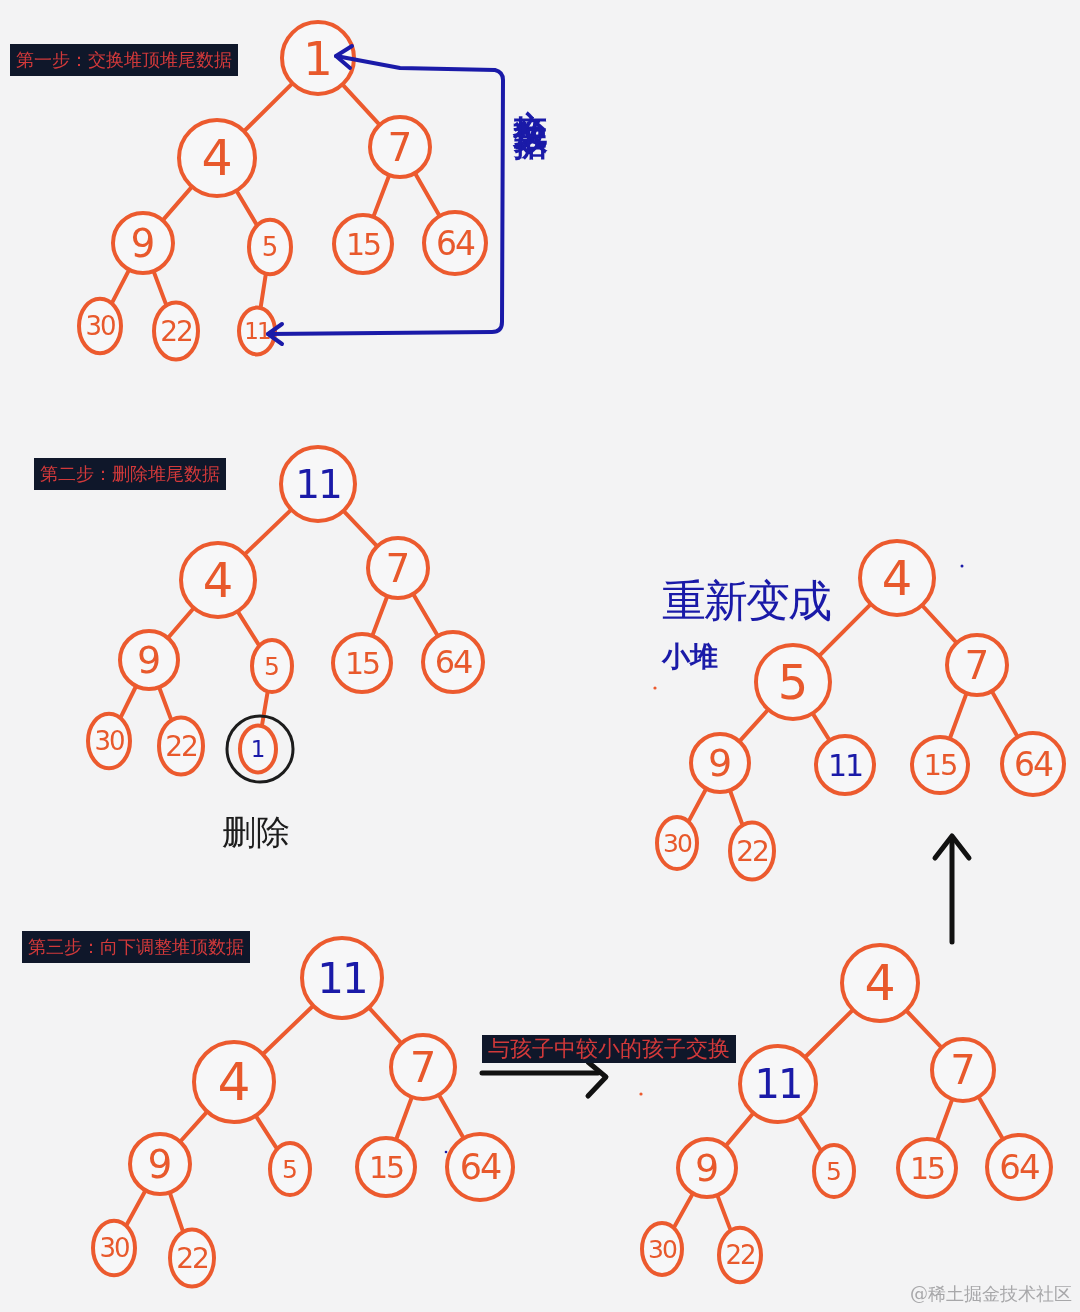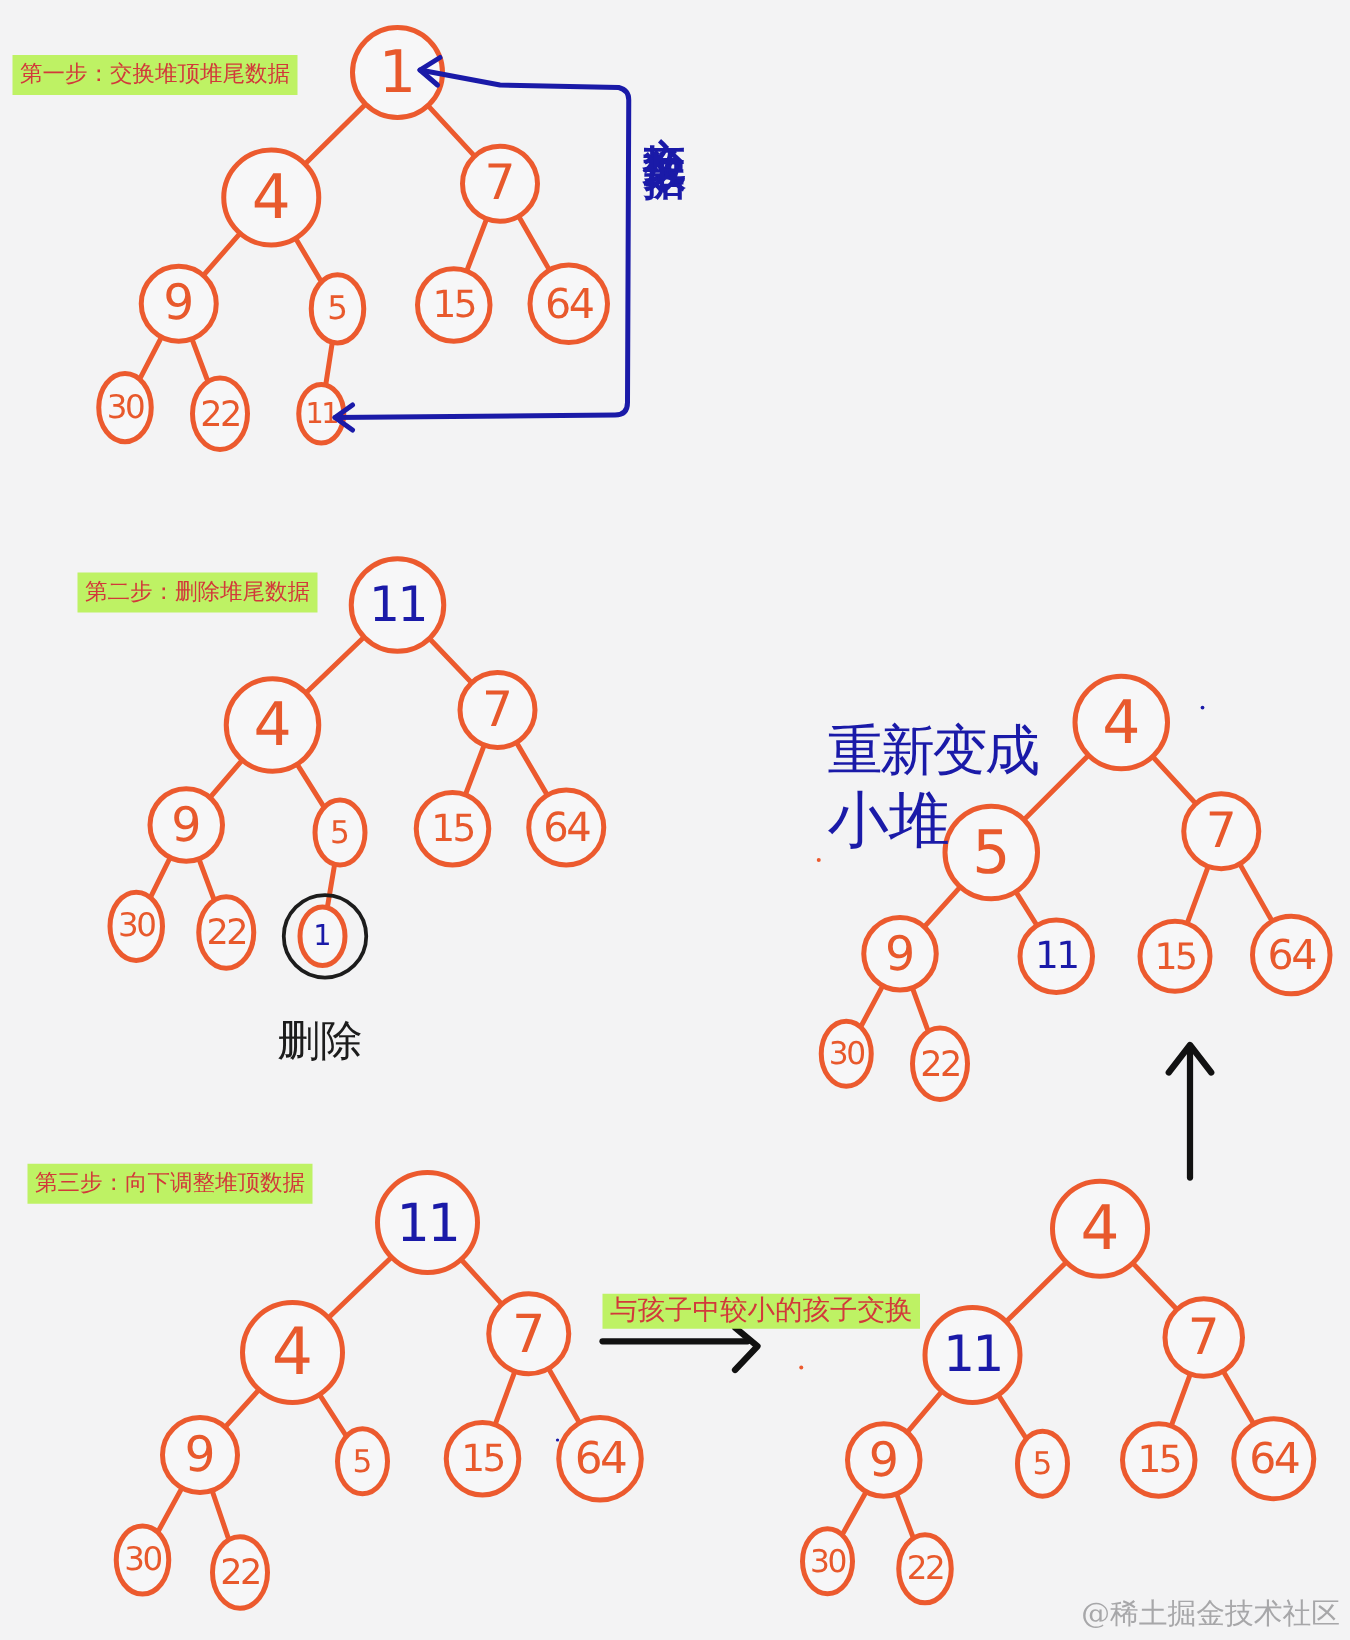--- a/index.html
+++ b/index.html
@@ -5,31 +5,31 @@
     html, body { margin: 0; padding: 0; }
     body {
       width: 1080px; height: 1312px; overflow: hidden;
       background: #f3f3f4;
       font-family: "DejaVu Sans", sans-serif;
       position: relative;
     }
     #canvas { position: absolute; left: 0; top: 0; width: 1080px; height: 1312px; }
     .label-box {
       position: absolute;
-      background: #bef264;
+      background: #0f172a;
       color: #d2393a;
       font-size: 18px;
       line-height: 28px;
       padding: 2px 6px;
       white-space: nowrap;
       font-family: "DejaVu Sans", sans-serif;
     }
     .watermark {
       position: absolute; right: 8px; bottom: 6px;
-      color: #a7a7a9; font-size: 23px;
+      color: #a7a7a9; font-size: 18px;
       font-family: "DejaVu Serif", serif;
       text-align: center;
     }
     .hand-blue {
       position: absolute; color: #1a1aa8;
       font-family: "DejaVu Sans", sans-serif;
       font-weight: bold;
     }
     .hand-black {
       position: absolute; color: #1c1c1c;
@@ -308,30 +308,30 @@
     <circle cx="641" cy="1094" r="1.6"></circle>
   </g>
   <g fill="#1a1aa8">
     <circle cx="962" cy="566" r="1.5"></circle>
     <circle cx="446" cy="1152" r="1.3"></circle>
   </g>
 </svg>
 
 <div class="label-box" style="left:10px; top:44px;">第一步：交换堆顶堆尾数据</div>
 
-<div class="label-box" style="left:34px; top:458px;margin-left:28px;">第二步：删除堆尾数据</div>
+<div class="label-box" style="left:34px; top:458px;">第二步：删除堆尾数据</div>
 
 <div class="label-box" style="left:22px; top:931px; line-height:28px;">
   <div>第三步：向下调整堆顶数据</div>
 </div>
 
 <div class="label-box" style="left:482px; top:1035px; font-size:22px; line-height:24px;">与孩子中较小的孩子交换</div>
 
 <div class="hand-blue vertical-text" style="left:508px; top:82px;">交换数据</div>
 
 <div class="hand-black" style="left:222px; top:786px; font-size:34px;margin-top:24px;">删除</div>
 
 <div class="hand-blue" style="left:662px; top:525px; font-size:44px; line-height:56px; font-weight:normal;">
   <div style="letter-spacing:-2px;margin-top:48px;">重新变成</div>
-  <div style="font-size:49px;">小堆</div>
+  <div style="font-size:28px;font-weight:bold;">小堆</div>
 </div>
 
 <div class="watermark">@稀土掘金技术社区</div>
 
 </body></html>

